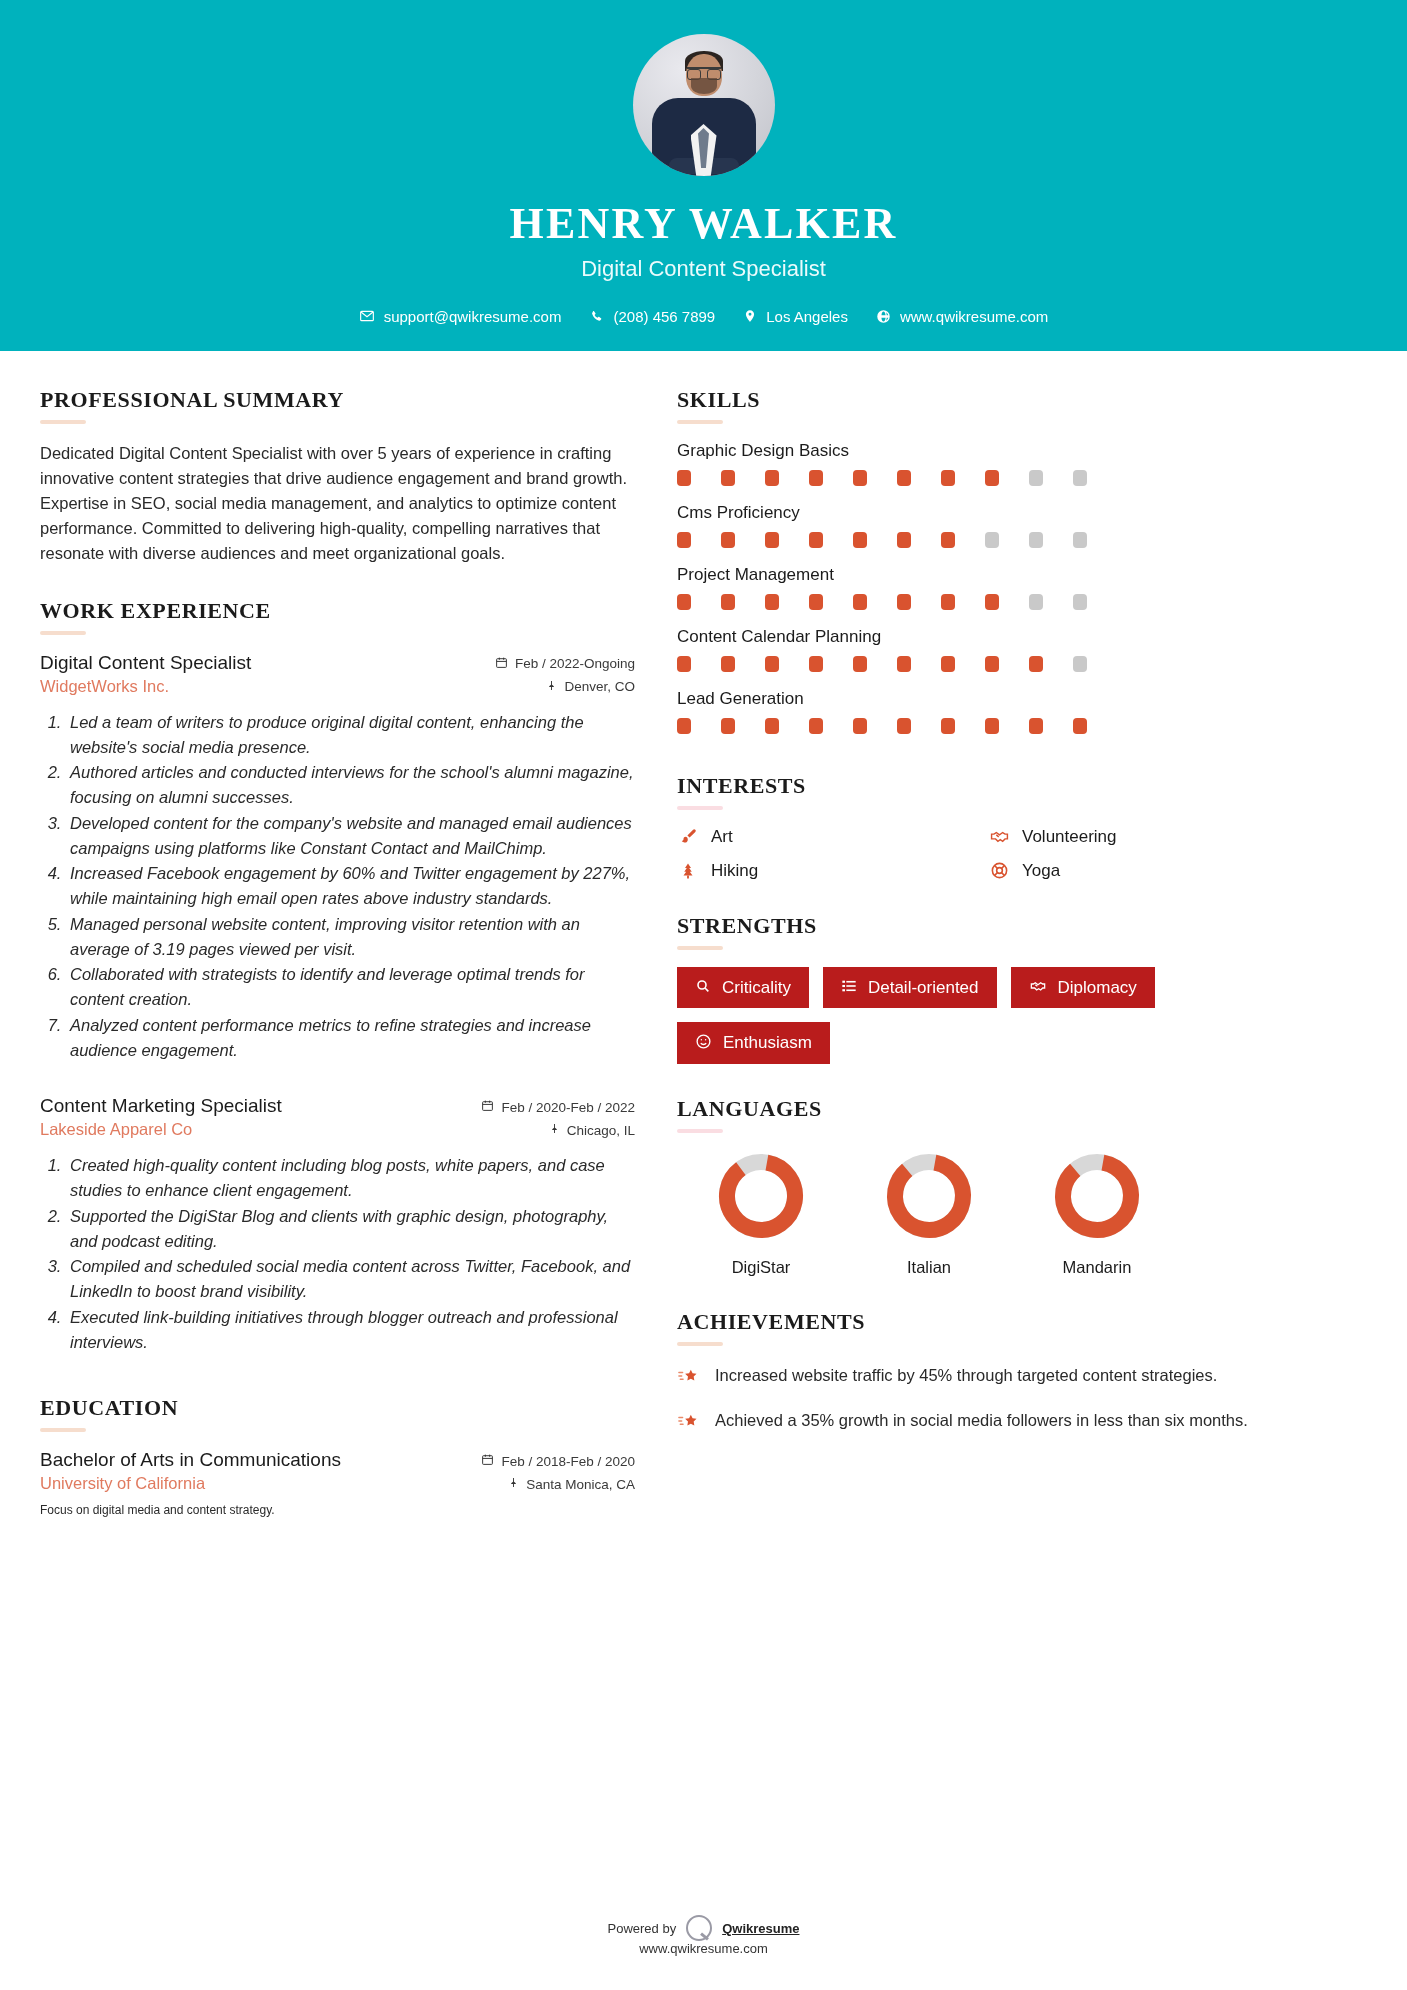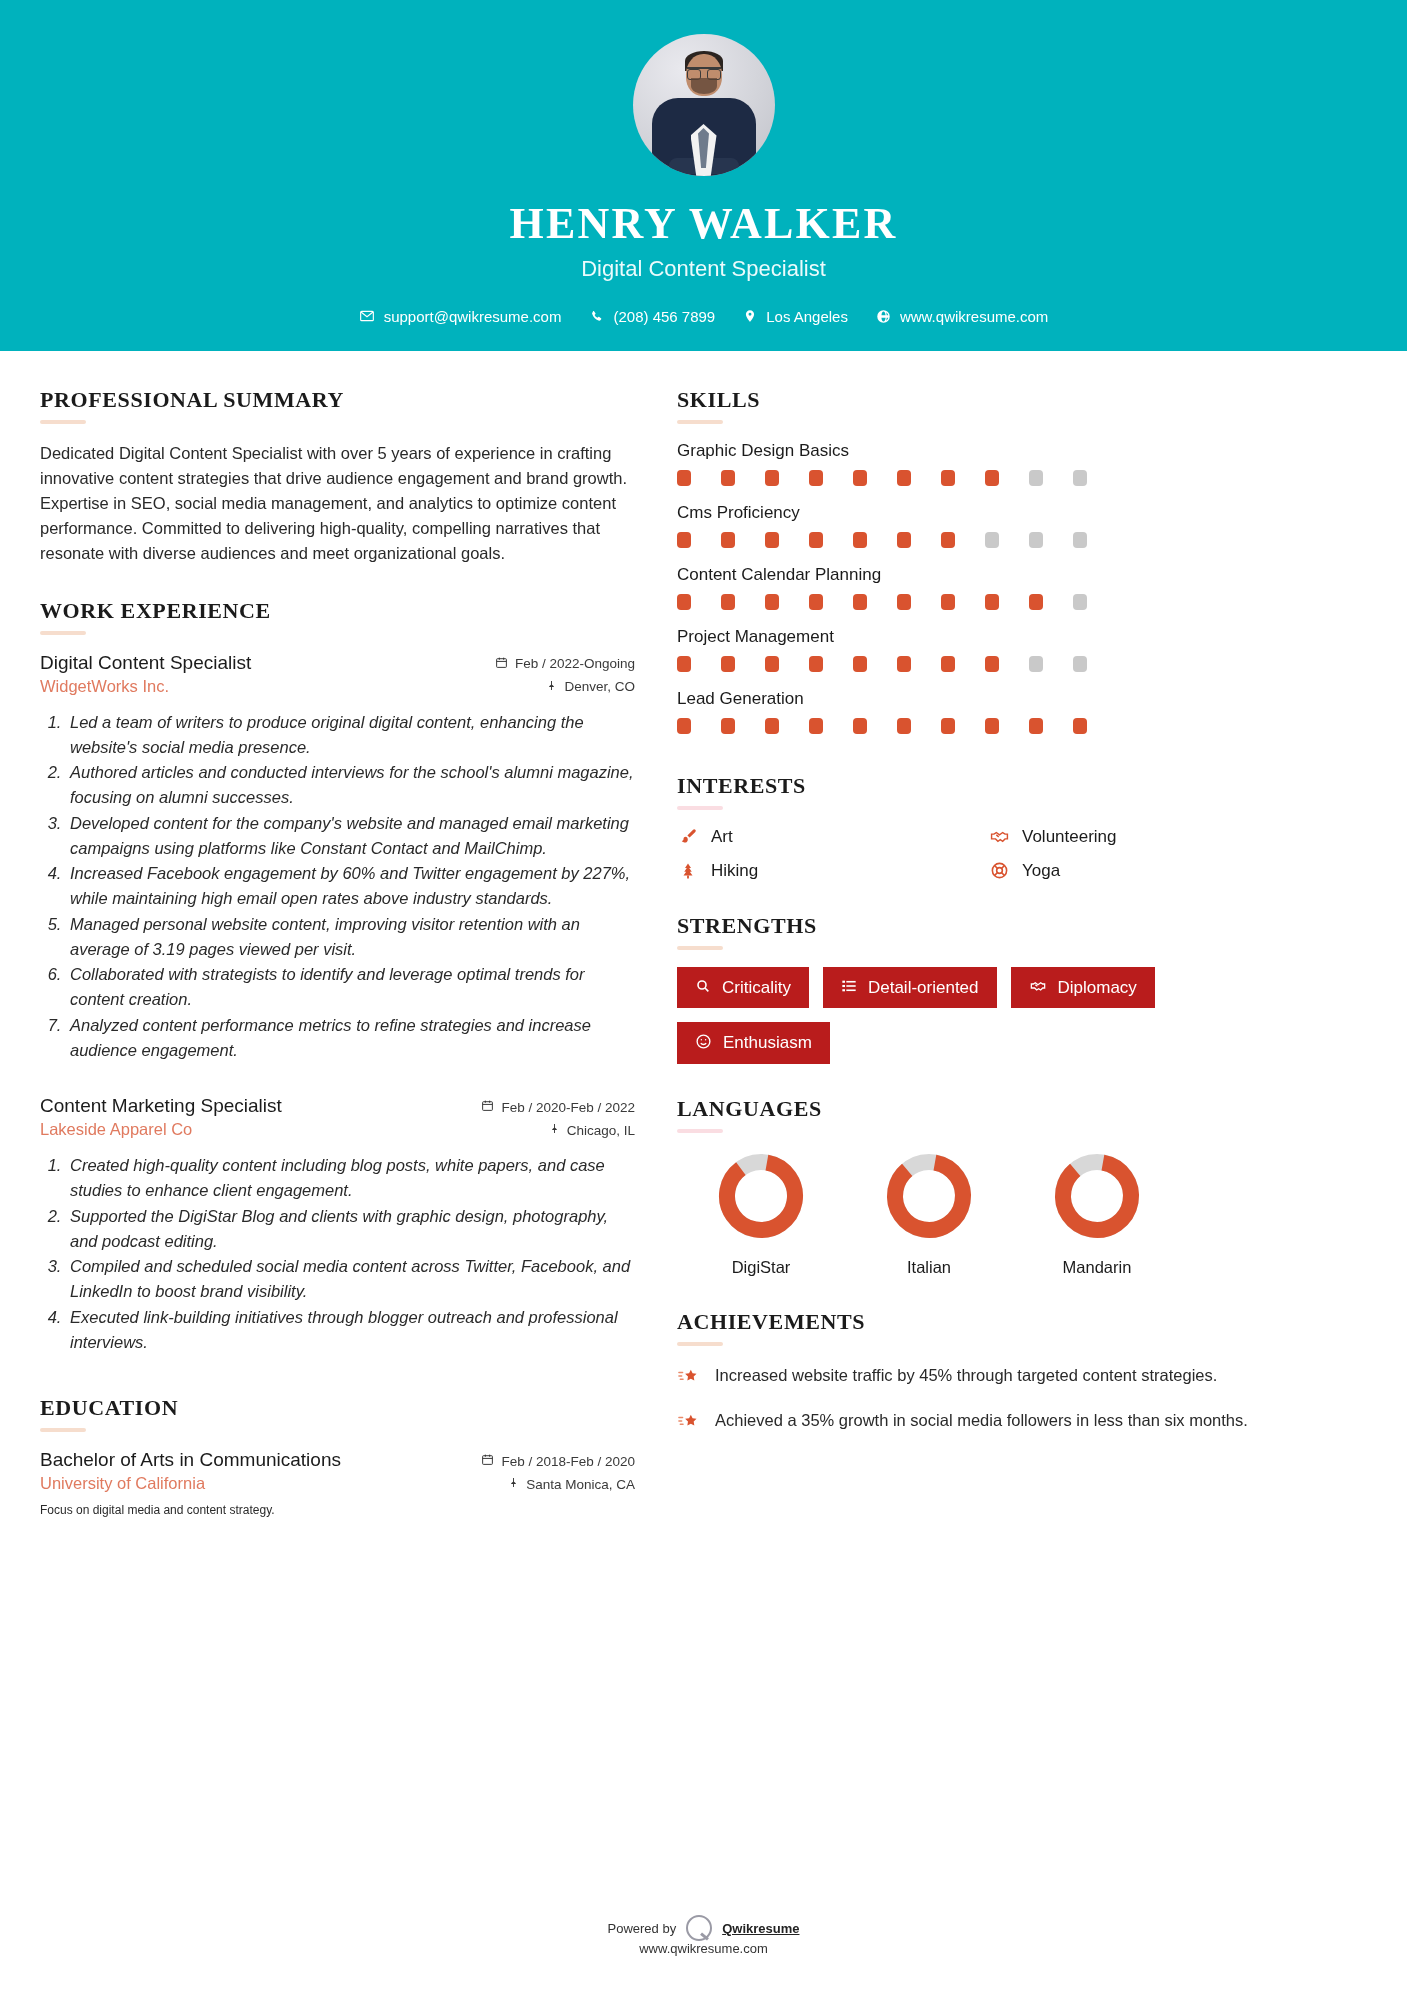--- a/index.html
+++ b/index.html
@@ -417,21 +417,21 @@
                 <svg width="11" height="13" viewBox="0 0 24 24" fill="#333">
                   <path d="M11 2h2v8.2l4 3.3v1.5h-4V22h-2v-7h-4v-1.5l4-3.3z"></path>
                 </svg>
               </span>
               <span>Denver, CO</span>
             </div>
           </div>
           <ol class="bullets">
             <li>Led a team of writers to produce original digital content, enhancing the website's social media presence.</li>
             <li>Authored articles and conducted interviews for the school's alumni magazine, focusing on alumni successes.</li>
-            <li>Developed content for the company's website and managed email marketing campaigns using platforms like Constant Contact and MailChimp.</li>
+            <li>Developed content for the company's website and managed email audiences campaigns using platforms like Constant Contact and MailChimp.</li>
             <li>Increased Facebook engagement by 60% and Twitter engagement by 227%, while maintaining high email open rates above industry standards.</li>
             <li>Managed personal website content, improving visitor retention with an average of 3.19 pages viewed per visit.</li>
             <li>Collaborated with strategists to identify and leverage optimal trends for content creation.</li>
             <li>Analyzed content performance metrics to refine strategies and increase audience engagement.</li>
           </ol>
         </div>
 
         <div class="spacer-32"></div>
 
         <div>
@@ -531,46 +531,46 @@
                 <span class="dot on"></span>
                 <span class="dot on"></span>
                 <span class="dot on"></span>
                 <span class="dot on"></span>
                 <span class="dot"></span>
                 <span class="dot"></span>
                 <span class="dot"></span>
               </div>
             </div>
             <div class="skill">
+              <div class="skill-name">Project Management</div>
+              <div class="dots">
+                <span class="dot on"></span>
+                <span class="dot on"></span>
+                <span class="dot on"></span>
+                <span class="dot on"></span>
+                <span class="dot on"></span>
+                <span class="dot on"></span>
+                <span class="dot on"></span>
+                <span class="dot on"></span>
+                <span class="dot"></span>
+                <span class="dot"></span>
+              </div>
+            </div>
+            <div class="skill">
               <div class="skill-name">Content Calendar Planning</div>
               <div class="dots">
                 <span class="dot on"></span>
                 <span class="dot on"></span>
                 <span class="dot on"></span>
                 <span class="dot on"></span>
                 <span class="dot on"></span>
                 <span class="dot on"></span>
                 <span class="dot on"></span>
                 <span class="dot on"></span>
                 <span class="dot on"></span>
-                <span class="dot"></span>
-              </div>
-            </div>
-            <div class="skill">
-              <div class="skill-name">Project Management</div>
-              <div class="dots">
-                <span class="dot on"></span>
-                <span class="dot on"></span>
-                <span class="dot on"></span>
-                <span class="dot on"></span>
-                <span class="dot on"></span>
-                <span class="dot on"></span>
-                <span class="dot on"></span>
-                <span class="dot on"></span>
-                <span class="dot"></span>
                 <span class="dot"></span>
               </div>
             </div>
             <div class="skill">
               <div class="skill-name">Lead Generation</div>
               <div class="dots">
                 <span class="dot on"></span>
                 <span class="dot on"></span>
                 <span class="dot on"></span>
                 <span class="dot on"></span>

